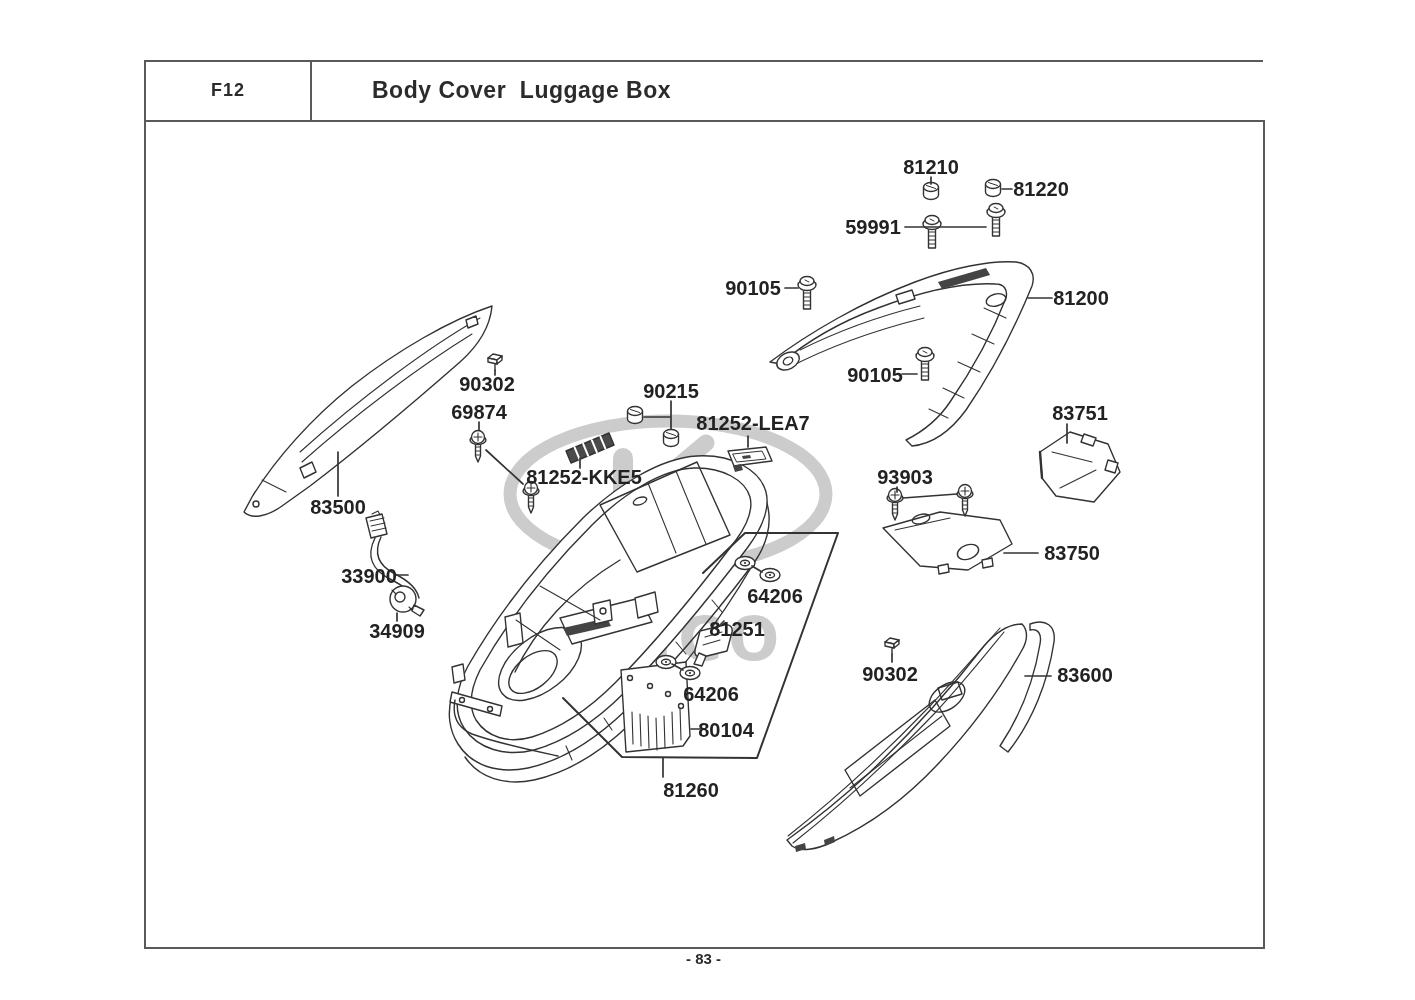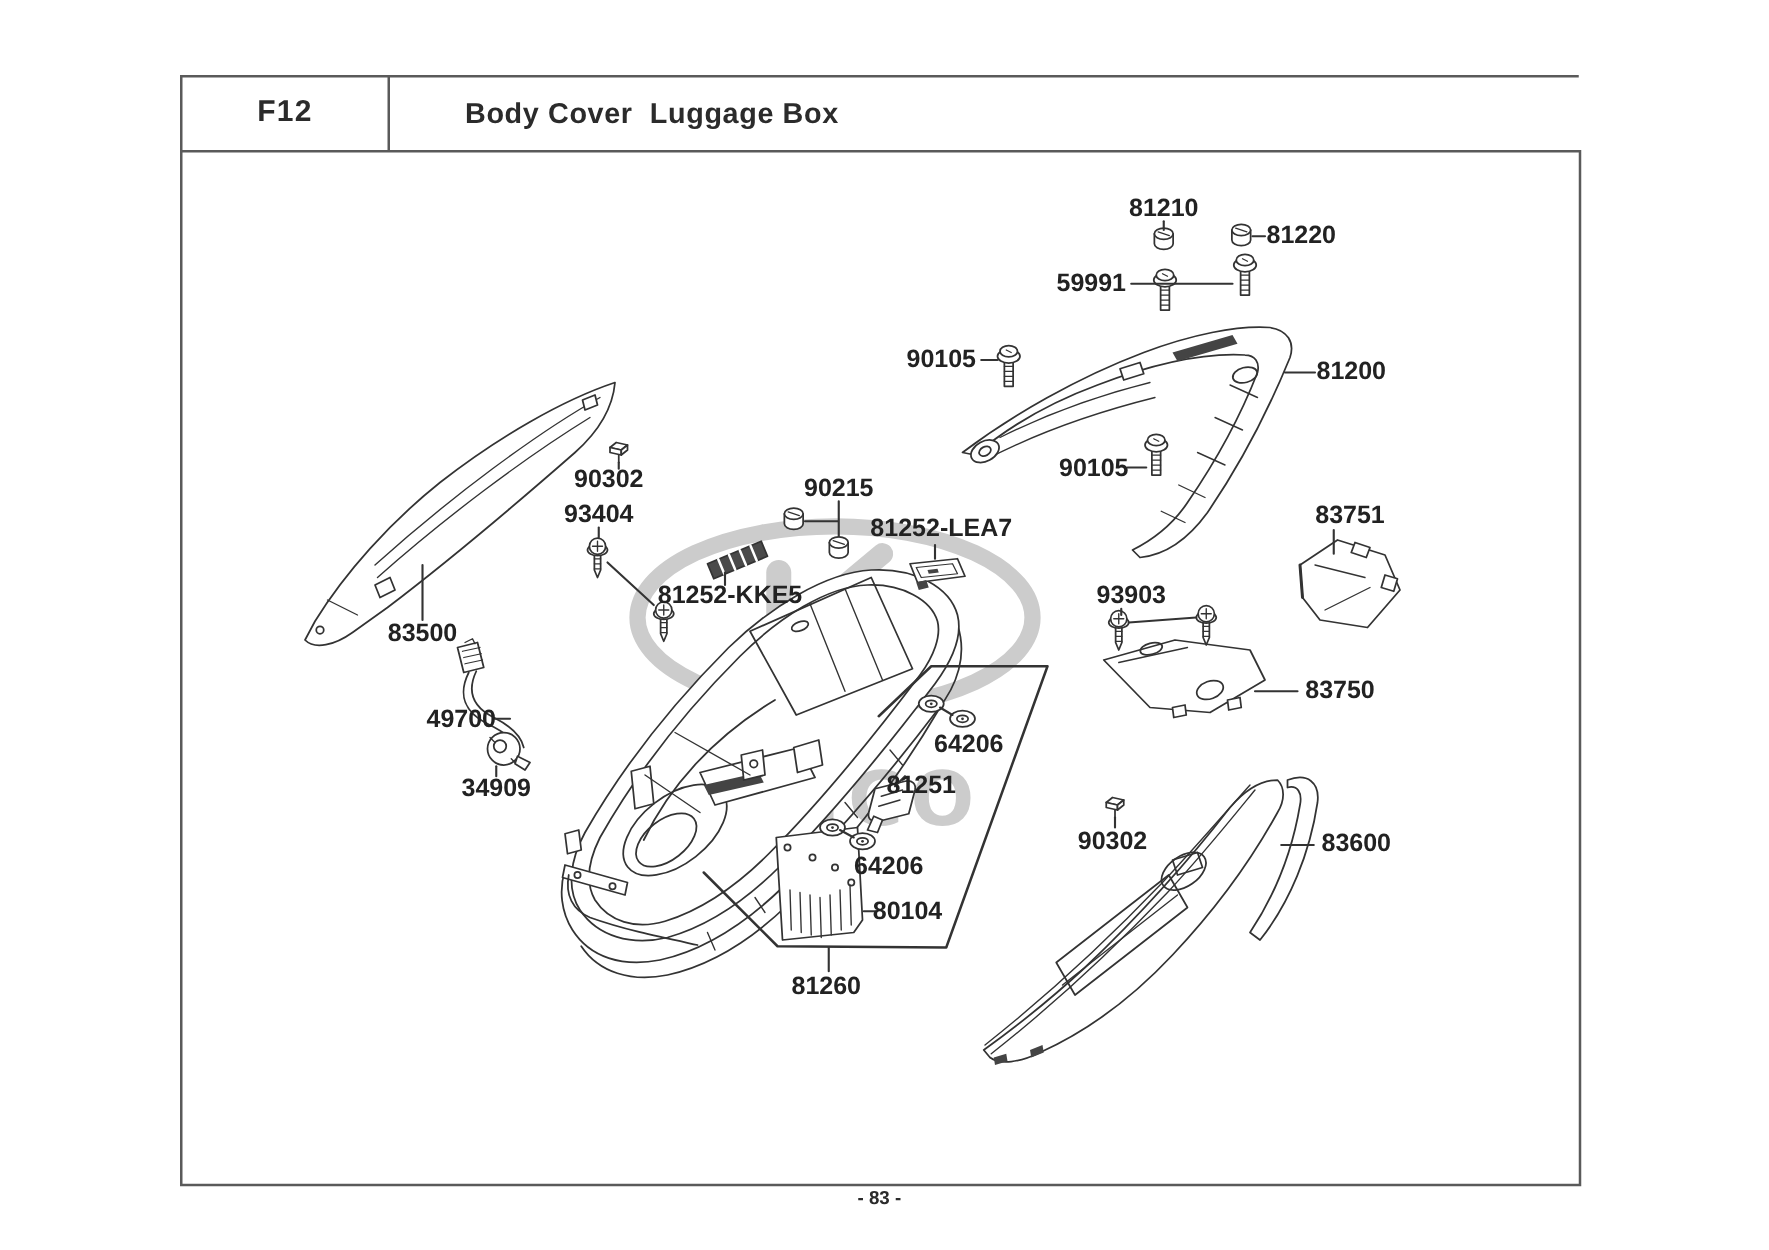--- a/index.html
+++ b/index.html
@@ -5,21 +5,21 @@
   html,body{margin:0;padding:0;background:#ffffff;}
   body{width:1415px;height:1000px;position:relative;overflow:hidden;
        font-family:"Liberation Sans",sans-serif;color:#2b2b2b;}
   .frame{position:absolute;left:144px;top:120px;width:1117px;height:825px;
          border:2px solid #5a5a5a;background:#ffffff;}
   .header-rule{position:absolute;left:144px;top:60px;width:1119px;height:0;
          border-top:2px solid #5a5a5a;}
   .code-box{position:absolute;left:144px;top:60px;width:164px;height:60px;
          border-left:2px solid #5a5a5a;border-right:2px solid #5a5a5a;
          display:flex;align-items:center;justify-content:center;
-         font-size:24px;font-weight:bold;letter-spacing:1px;}
+         font-size:18px;font-weight:bold;letter-spacing:1px;}
   .title{position:absolute;left:372px;top:60px;height:60px;display:flex;
          align-items:center;font-size:23px;font-weight:bold;white-space:pre;
          letter-spacing:.5px;}
   .page-num{position:absolute;left:144px;top:950px;width:1119px;text-align:center;
          font-size:15px;font-weight:bold;}
   svg.art{position:absolute;left:0;top:0;pointer-events:none;}
   #labels{position:absolute;left:0;top:0;width:1415px;height:940px;pointer-events:none;}
   .plabel{position:absolute;transform:translate(-50%,-50%);
           font-size:20px;font-weight:bold;white-space:nowrap;color:#222;}
 </style>
@@ -253,32 +253,32 @@
 </svg>
 
 <div id="labels">
     <div class="plabel" style="left: 931px; top: 167px;">81210</div>
     <div class="plabel" style="left: 1041px; top: 189px;">81220</div>
     <div class="plabel" style="left: 873px; top: 227px;">59991</div>
     <div class="plabel" style="left: 753px; top: 288px;">90105</div>
     <div class="plabel" style="left: 1081px; top: 298px;">81200</div>
     <div class="plabel" style="left: 875px; top: 375px;">90105</div>
     <div class="plabel" style="left: 487px; top: 384px;">90302</div>
-    <div class="plabel" style="left: 479px; top: 412px;">93404</div>
+    <div class="plabel" style="left: 479px; top: 412px;">69874</div>
     <div class="plabel" style="left: 671px; top: 391px;">90215</div>
     <div class="plabel" style="left: 753px; top: 423px;">81252-LEA7</div>
     <div class="plabel" style="left: 584px; top: 477px;">81252-KKE5</div>
     <div class="plabel" style="left: 338px; top: 507px;">83500</div>
     <div class="plabel" style="left: 1080px; top: 413px;">83751</div>
     <div class="plabel" style="left: 905px; top: 477px;">93903</div>
     <div class="plabel" style="left: 1072px; top: 553px;">83750</div>
-    <div class="plabel" style="left: 369px; top: 576px;">49700</div>
+    <div class="plabel" style="left: 369px; top: 576px;">33900</div>
     <div class="plabel" style="left: 397px; top: 631px;">34909</div>
     <div class="plabel" style="left: 775px; top: 596px;">64206</div>
     <div class="plabel" style="left: 737px; top: 613px; margin-top: 16px;">81251</div>
     <div class="plabel" style="left: 711px; top: 694px;">64206</div>
     <div class="plabel" style="left: 726px; top: 730px;">80104</div>
-    <div class="plabel" style="left: 661px; top: 790px; text-align: right;">81260</div>
+    <div class="plabel" style="left: 691px; top: 790px; text-align: right;">81260</div>
     <div class="plabel" style="left: 890px; top: 674px;">90302</div>
     <div class="plabel" style="left: 1085px; top: 675px;">83600</div>
   </div>
 
 <div class="page-num">- 83 -</div>
 
 </body></html>

